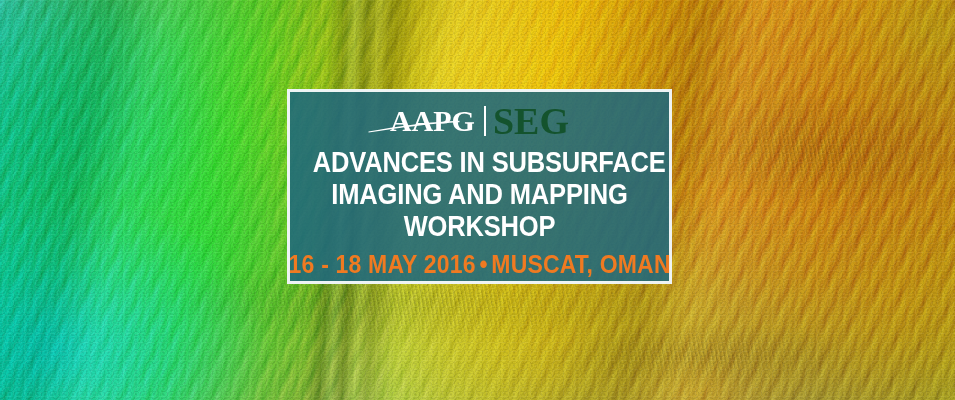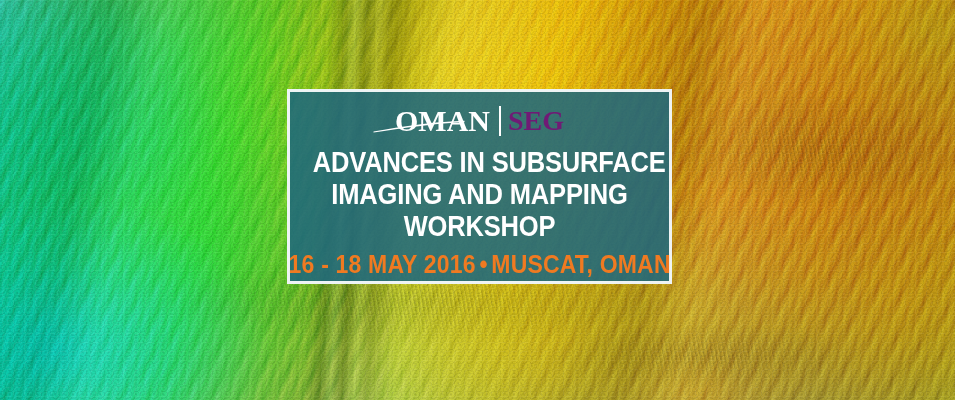--- a/index.html
+++ b/index.html
@@ -216,23 +216,23 @@
   }
   .logo-divider {
     width: 2px;
     height: 30px;
     background: #ffffff;
     margin: 0 7px;
   }
   .logo-seg {
     font-family: "Liberation Serif", "DejaVu Serif", serif;
     font-weight: bold;
-    font-size: 28px;
+    font-size: 38px;
     line-height: 30px;
-    color: #701a75;
+    color: #14532d;
   }
 
   
   .event-title {
     margin-top: 6px;
     color: #ffffff;
     font-family: "Liberation Sans Narrow", "Liberation Sans", sans-serif;
     font-weight: bold;
     font-size: 29px;
     line-height: 32px;
@@ -273,21 +273,21 @@
   <div class="terrain-layer terrain-ridges-b"></div>
   <div class="terrain-layer terrain-ridges-c"></div>
   <div class="terrain-layer terrain-scarp"></div>
   <div class="terrain-layer terrain-gullies"></div>
   <div class="terrain-layer terrain-noise"></div>
 
   <div id="event-card">
 
     <div class="logo-lockup">
       <div class="logo-aapg">
-        <span>OMAN</span>
+        <span>AAPG</span>
         <svg class="logo-swoosh" viewBox="0 0 92 13" aria-hidden="true">
           <path d="M0.5 11.6 C 14 9.2, 30 6.4, 48 4.2 C 64 2.3, 78 1.2, 91.5 0.8 L 91.5 2.3 C 78 2.9, 64 4.0, 48 5.9 C 30 8.0, 14 10.3, 0.5 12.6 Z" fill="#ffffff"></path>
         </svg>
       </div>
       <div class="logo-divider"></div>
       <div class="logo-seg">SEG</div>
     </div>
 
     <div class="event-title">
       <span class="tline">ADVANCES IN SUBSURFACE</span>

